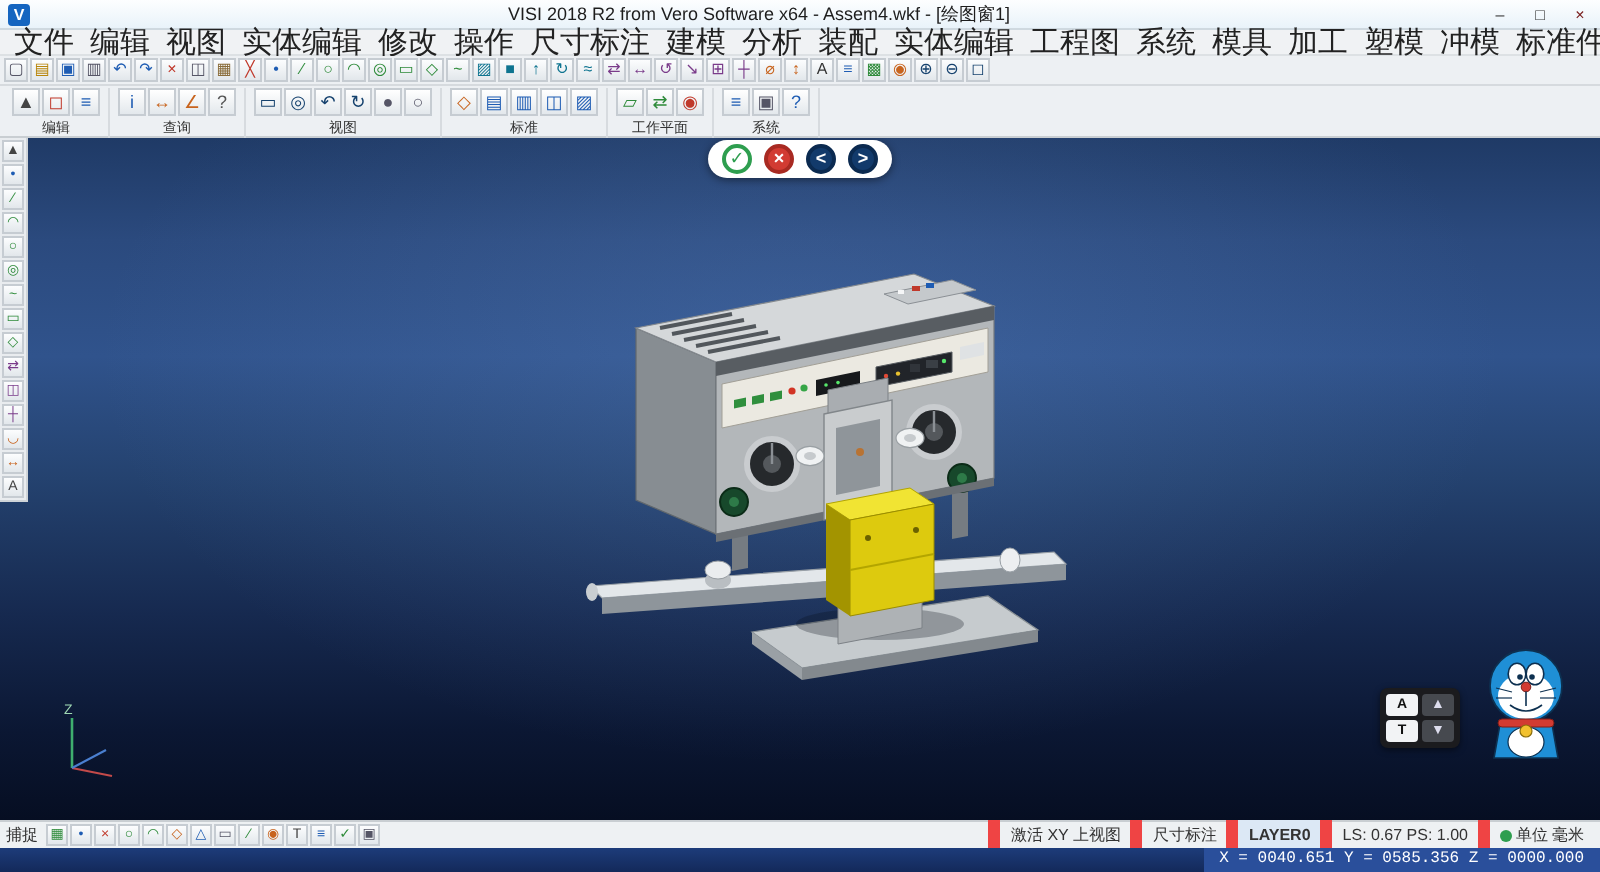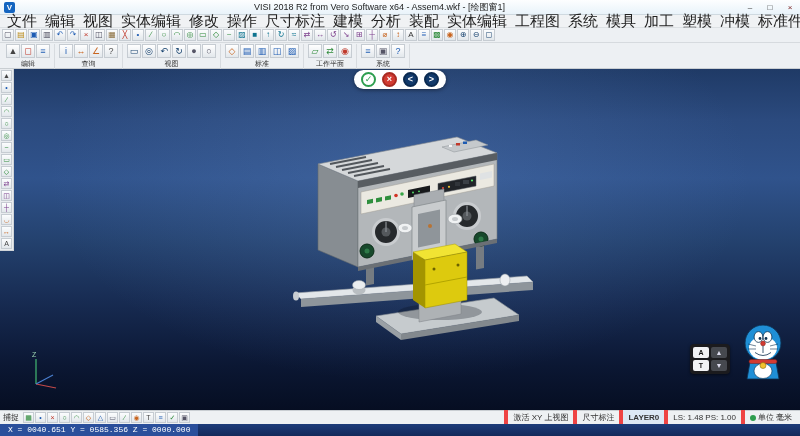--- a/index.html
+++ b/index.html
@@ -79,28 +79,28 @@
   .key:nth-child(even) { background: #46494f; color: #dde; }
 
   
   .statusbar { height: 14px; flex: 0 0 14px; background: #eef1f3; border-top: 1px solid #c9ced2;
     display: flex; align-items: center; font-size: 8px; color: #333; padding: 0 3px; gap: 2px; }
   .sb-label { margin-right: 2px; white-space: nowrap; }
   .snap-icons { display: flex; gap: 1px; }
   .snap-icon { width: 11px; height: 11px; background: linear-gradient(#fcfdfe,#e2e7eb);
     border: 1px solid #c6ccd2; font-size: 7px; line-height: 9px; text-align: center; overflow: hidden; }
   .sb-right { margin-left: auto; display: flex; align-items: center; height: 100%; }
-  .sb-seg { border-left: 4px solid #ef4444; padding: 12px 5px; white-space: nowrap; display: flex;
+  .sb-seg { border-left: 6px solid #ef4444; padding: 12px 5px; white-space: nowrap; display: flex;
     align-items: center; gap: 2px; height: 100%; }
   .sb-layer { background: #dce8f5; font-weight: bold; }
   .unit-dot { width: 6px; height: 6px; border-radius: 50%; background: #2e9e4f; display: inline-block; }
 
   
   .promptbar { height: 12px; flex: 0 0 12px; background: linear-gradient(#1d3c7a,#13295a);
-    display: flex; justify-content: flex-start; align-items: center; }
+    display: flex; justify-content: flex-end; align-items: center; }
   .coords { background: #2a4f9b; color: #fff; font-size: 8px; line-height: 12px; padding: 0 8px;
     white-space: nowrap; font-family: "Liberation Mono", "DejaVu Sans Mono", monospace; }
 </style>
 </head>
 <body>
 
 <div class="titlebar">
   <div class="app-icon">V</div>
   <div class="title-text">VISI 2018 R2 from Vero Software x64 - Assem4.wkf - [绘图窗1]</div>
   <div class="win-btn">–</div>
@@ -400,21 +400,21 @@
       <div class="snap-icon" style="color: rgb(200, 100, 30);">◉</div>
       <div class="snap-icon" style="color: rgb(68, 68, 68);">T</div>
       <div class="snap-icon" style="color: rgb(30, 92, 179);">≡</div>
       <div class="snap-icon" style="color: rgb(46, 139, 58);">✓</div>
       <div class="snap-icon" style="color: rgb(85, 85, 102);">▣</div>
     </div>
   <div class="sb-right">
     <div class="sb-seg">激活 XY 上视图</div>
     <div class="sb-seg">尺寸标注</div>
     <div class="sb-seg sb-layer">LAYER0</div>
-    <div class="sb-seg">LS: 1.48 PS: 1.00</div>
+    <div class="sb-seg">LS: 0.67 PS: 1.00</div>
     <div class="sb-seg">
       <span class="unit-dot"></span>
       <span>单位</span>
       <span>毫米</span>
     </div>
   </div>
 </div>
 
 <div class="promptbar">
   <div class="coords">X = 0040.651   Y = 0585.356   Z = 0000.000</div>

